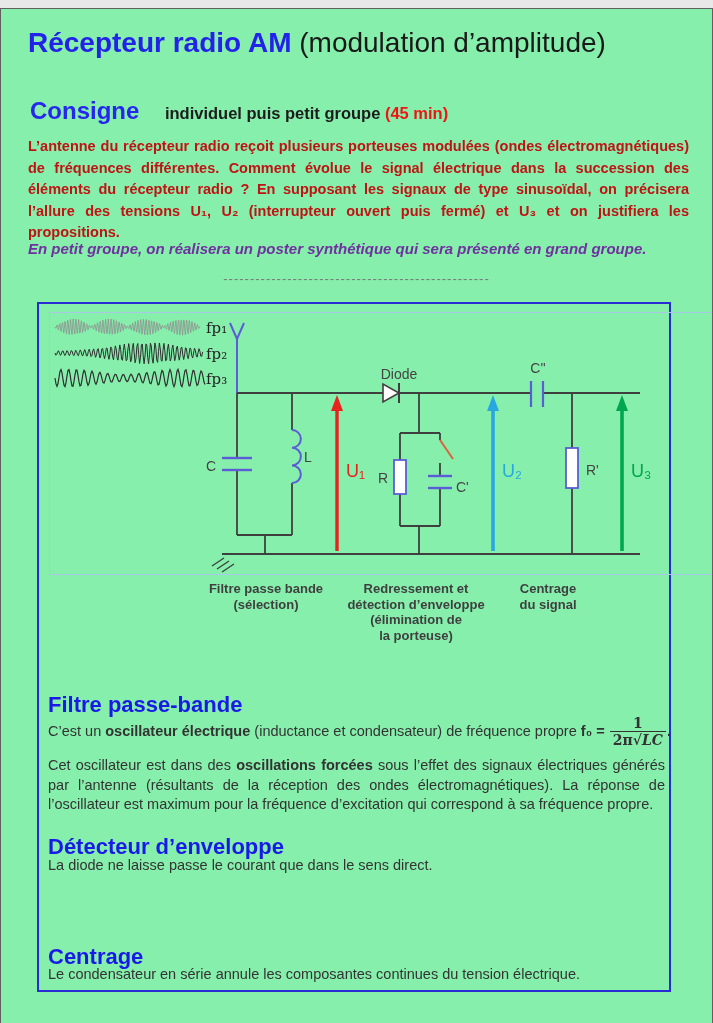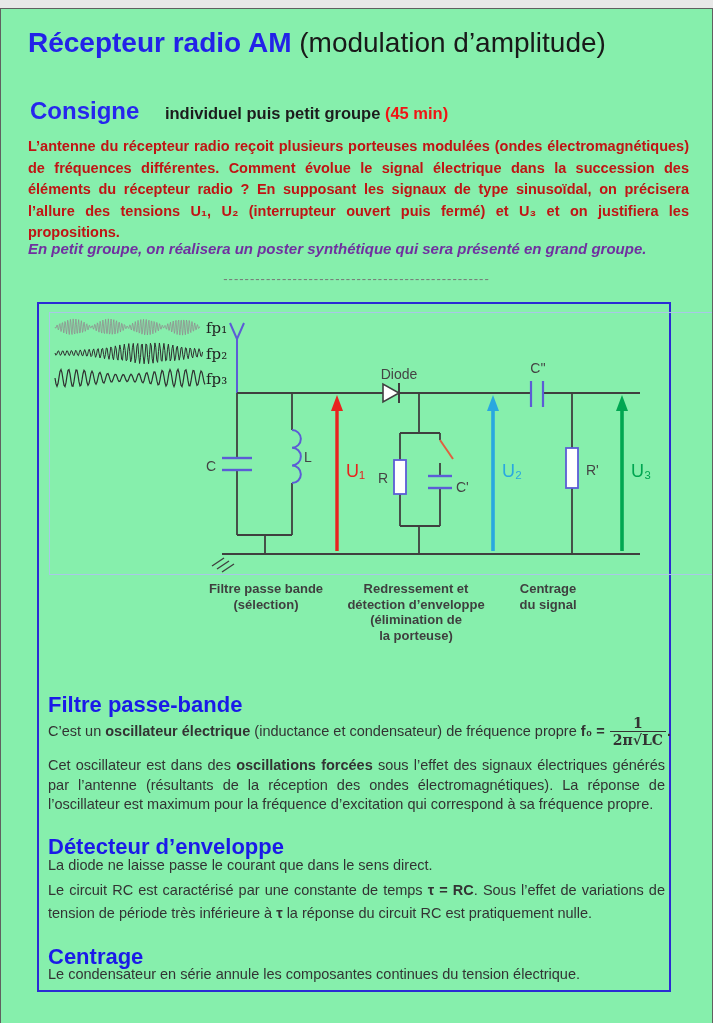--- a/index.html
+++ b/index.html
@@ -42,21 +42,21 @@
   .just{text-align:justify;}
   .h-filtre{top:388px;} .p-filtre1{top:406px;height:42px;display:flex;align-items:center;flex-wrap:nowrap;white-space:pre;}
   .p-filtre2{top:452px;line-height:19.5px;}
   .h-detect{top:530px;} .p-detect1{top:553px;} .p-detect2{top:575px;line-height:22.5px;}
   .h-centr{top:640px;} .p-centr1{top:662px;}
   .frac{display:inline-flex;flex-direction:column;align-items:center;
     font-family:"DejaVu Serif","Liberation Serif",serif;font-weight:bold;font-size:14px;
     line-height:16px;margin:0 1px;}
   .frac .num{padding:0 2px;}
   .frac .den{border-top:1.4px solid #333;padding:0 3px;}
-  .frac .rad{border-top:1.2px solid #333;text-align:center;}
+  .frac .rad{font-style:italic;border-top:1.2px solid #333;text-align:center;}
 </style>
 </head>
 <body>
 
 <div class="page">
 
   <div class="title">
     <span class="t-main">Récepteur radio AM</span><span class="t-sub"> (modulation d’amplitude)</span>
   </div>
 
@@ -192,19 +192,18 @@
       <span>Centrage</span>
       <span>du signal</span>
     </div>
 
     <h3 class="sec-h h-filtre">Filtre passe-bande</h3>
     <p class="sec-p p-filtre1"><span>C’est un </span><b>oscillateur électrique</b><span> (inductance et condensateur) de fréquence propre </span><b>f₀ = </b><span class="frac"><span class="num">1</span><span class="den"><span>2π√</span><span class="rad">LC</span></span></span><b>.</b></p>
     <p class="sec-p p-filtre2 just"><span>Cet oscillateur est dans des </span><b>oscillations forcées</b><span> sous l’effet des signaux électriques générés par l’antenne (résultants de la réception des ondes électromagnétiques). La réponse de l’oscillateur est maximum pour la fréquence d’excitation qui correspond à sa fréquence propre.</span></p>
 
     <h3 class="sec-h h-detect">Détecteur d’enveloppe</h3>
     <p class="sec-p p-detect1">La diode ne laisse passe le courant que dans le sens direct.</p>
-    <p class="sec-p p-detect2 just"><span>Le circuit RC est caractérisé par une constante de temps </span><b>τ = RC</b><span>. Sous l’effet de variations de tension de période très inférieure à </span><b>τ</b><span> la réponse du circuit RC est pratiquement nulle.</span></p>
 
     <h3 class="sec-h h-centr">Centrage</h3>
     <p class="sec-p p-centr1">Le condensateur en série annule les composantes continues du tension électrique.</p>
 
   </div>
 </div>
 
 </body></html>

